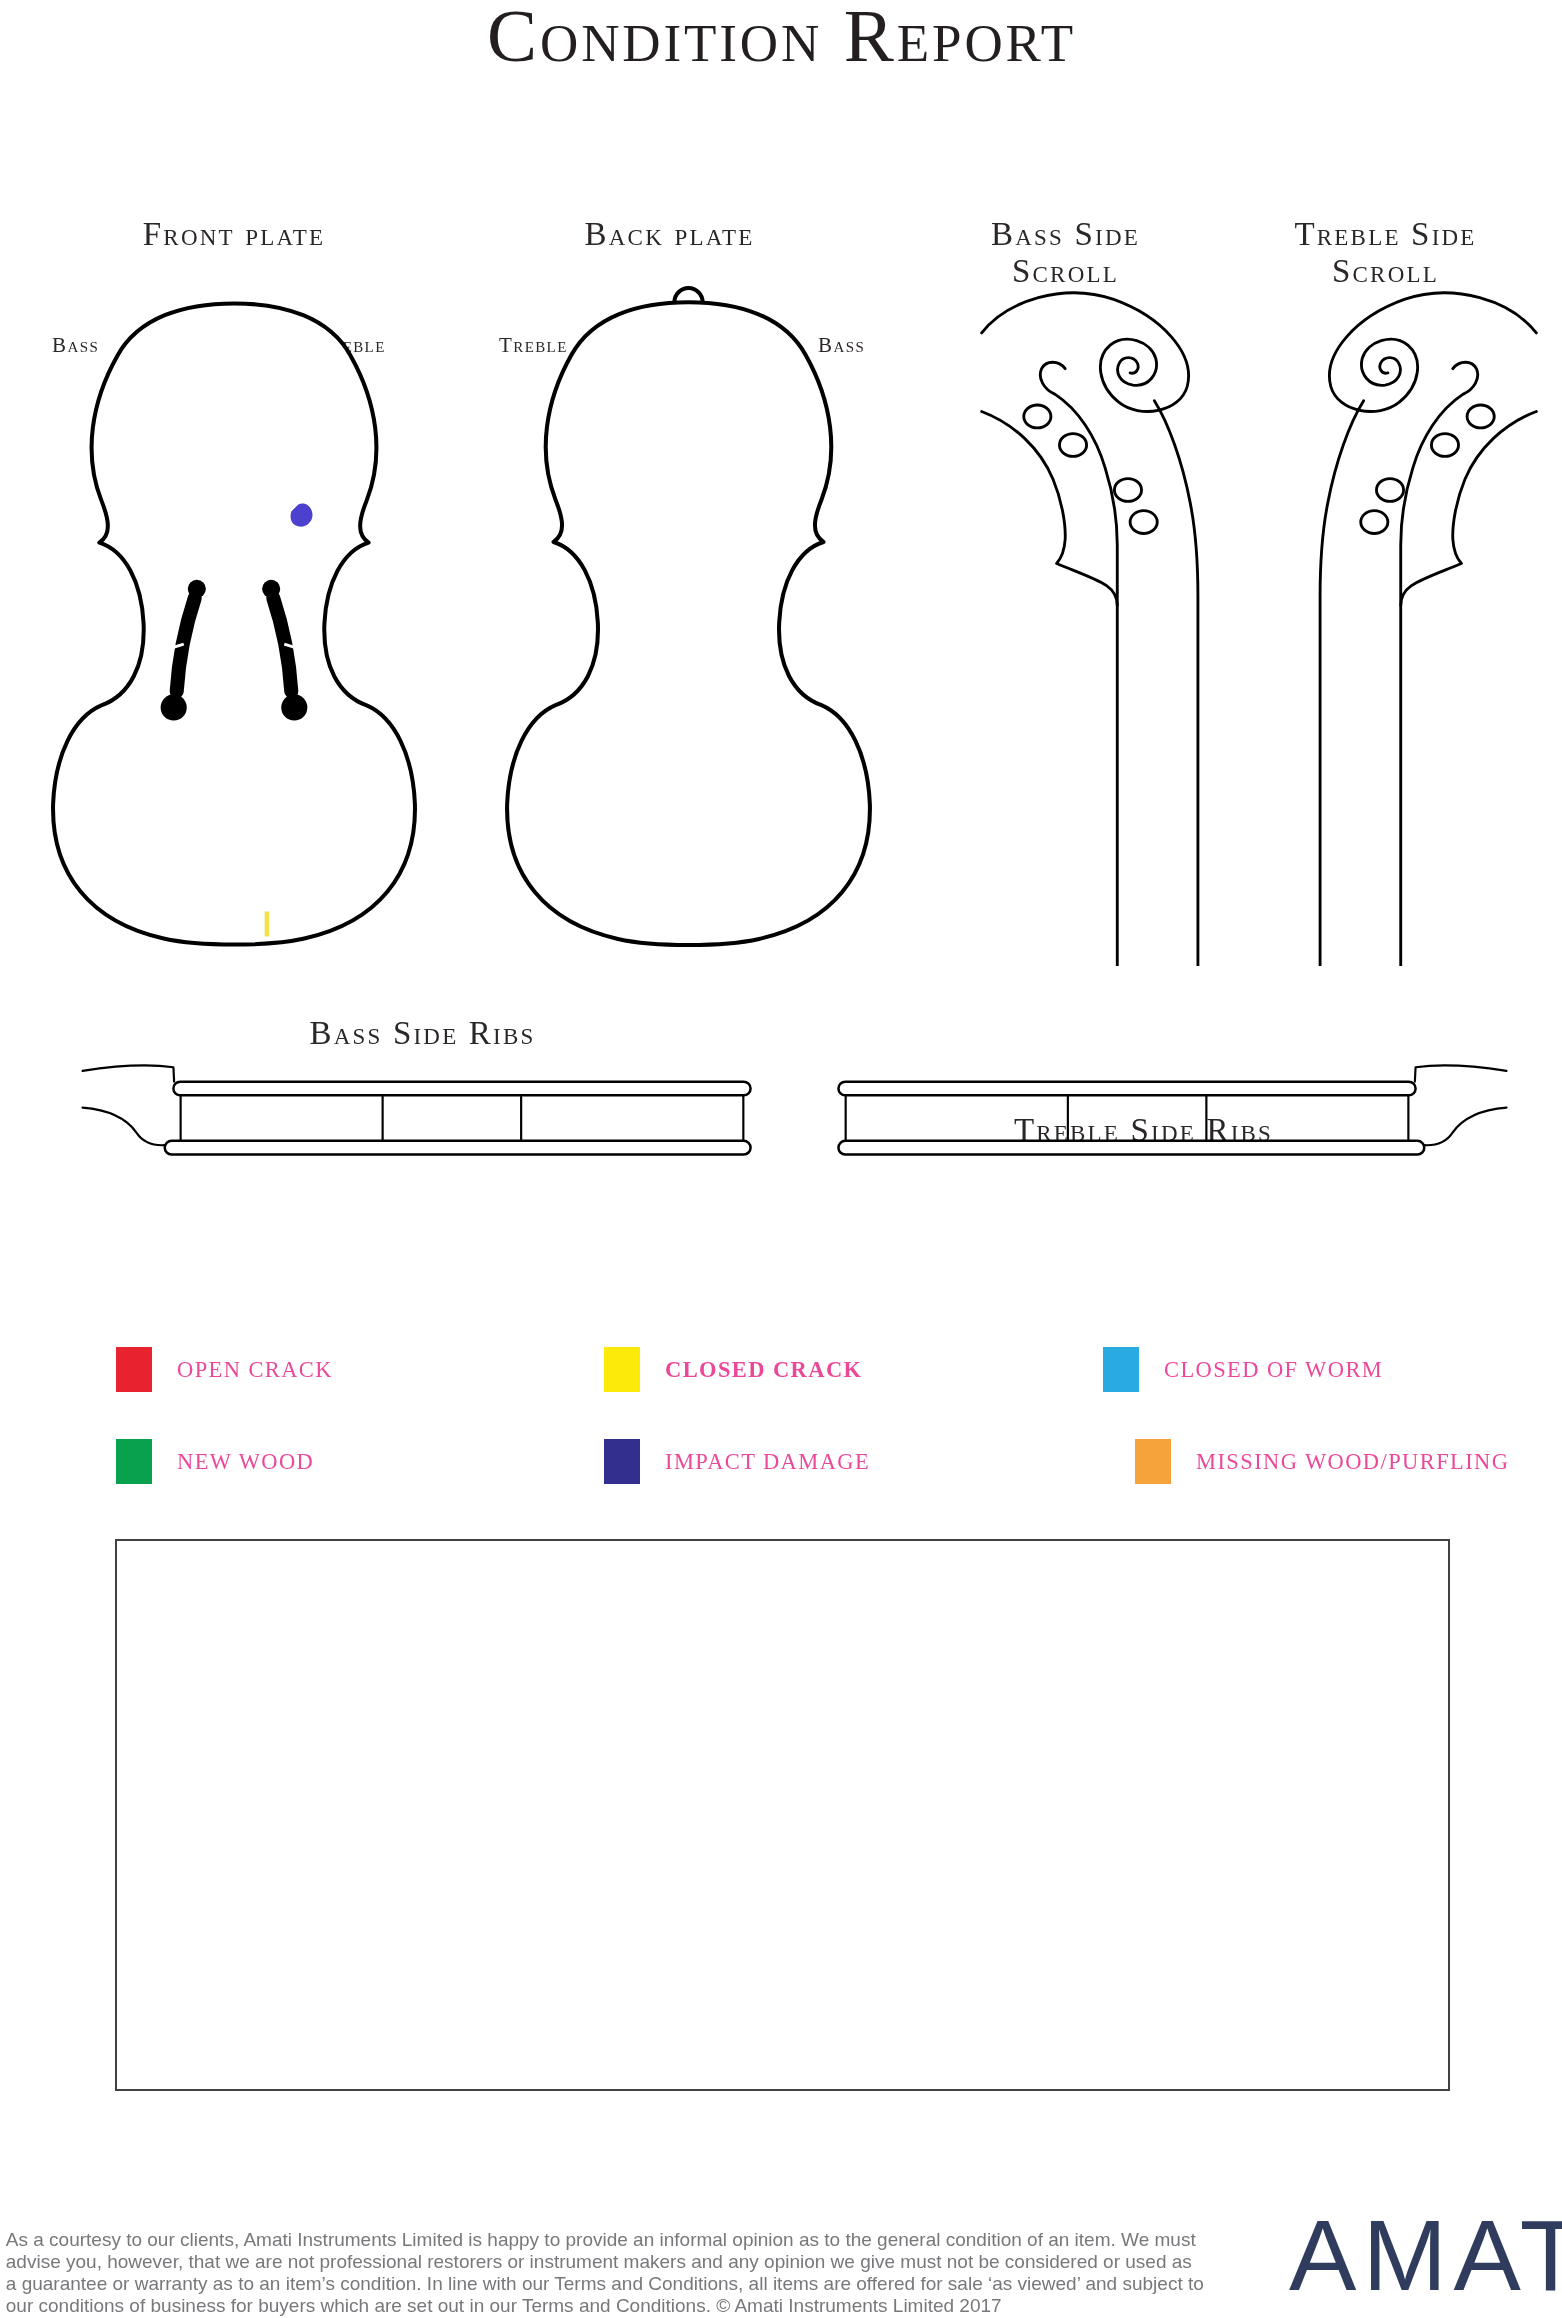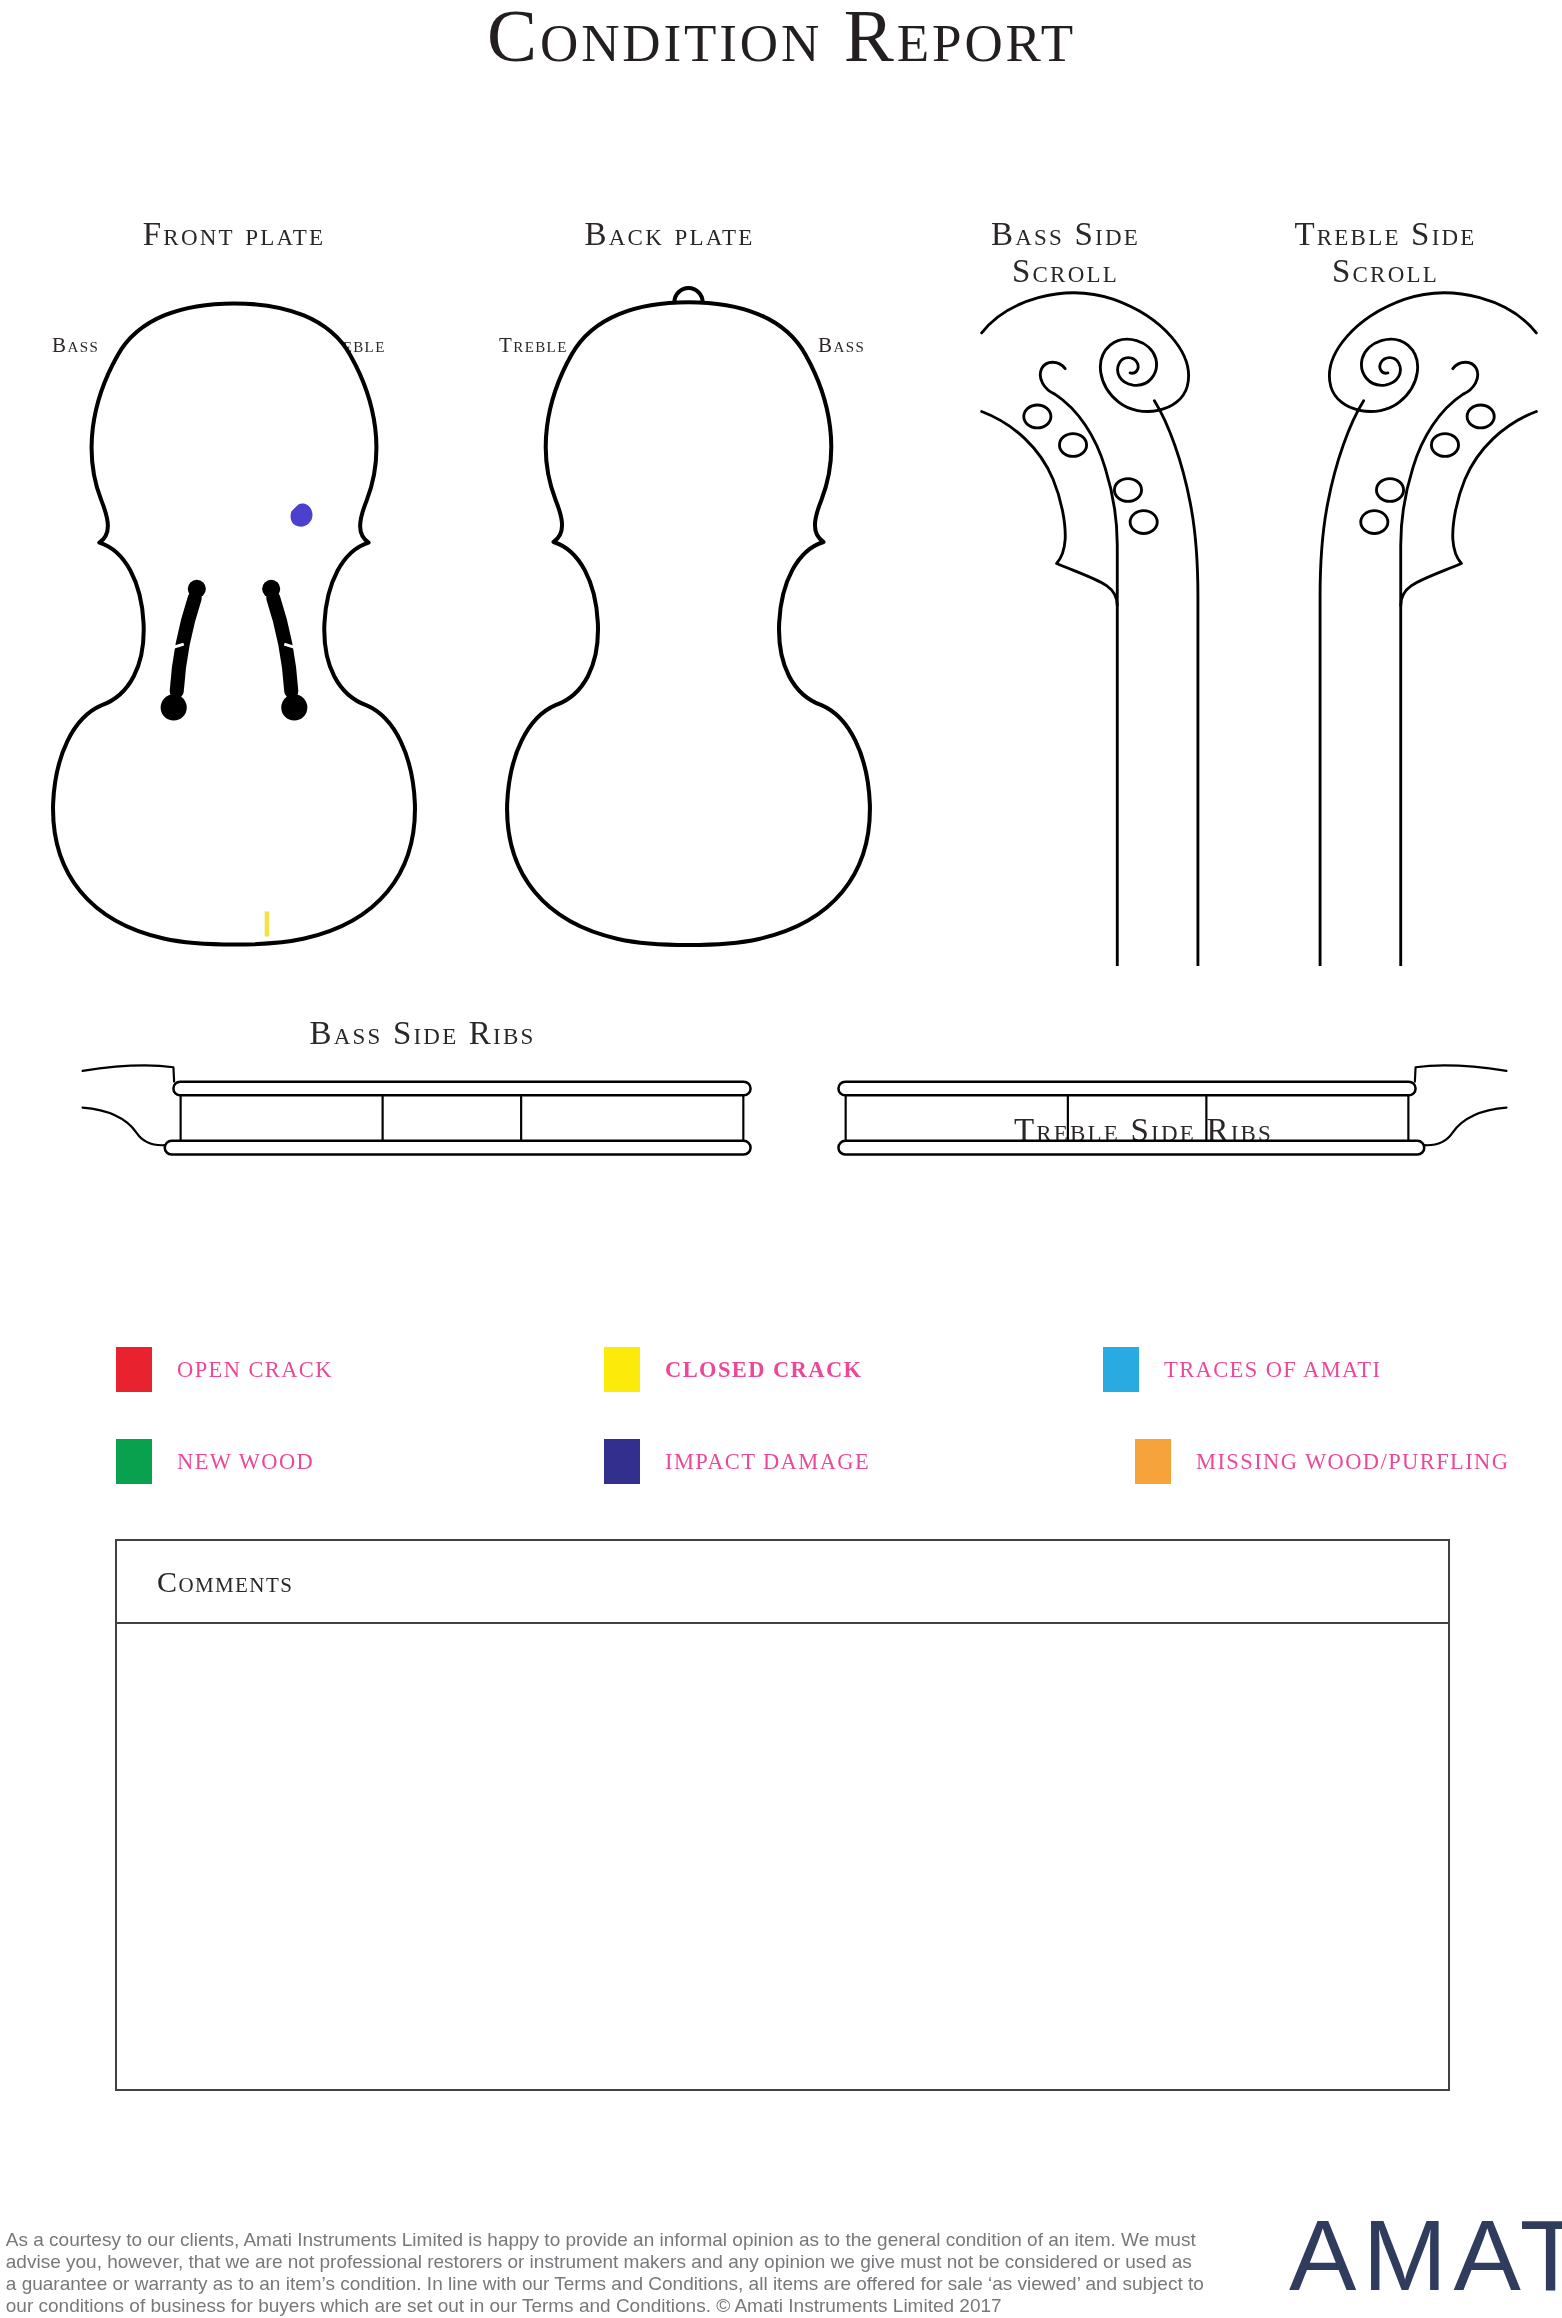--- a/index.html
+++ b/index.html
@@ -136,37 +136,36 @@
 <div class="abs legend-item" style="left:116px;top:1347px;">
   <div class="swatch" style="background-color: rgb(233, 34, 47);"></div>
   <div class="legend-label">OPEN CRACK</div>
 </div>
 <div class="abs legend-item" style="left:604px;top:1347px;">
   <div class="swatch" style="background-color: rgb(251, 234, 10);"></div>
   <div class="legend-label bold">CLOSED CRACK</div>
 </div>
 <div class="abs legend-item" style="left:1103px;top:1347px;">
   <div class="swatch" style="background-color: rgb(41, 171, 226);"></div>
-  <div class="legend-label">TRACES OF AMATI</div>
+  <div class="legend-label">CLOSED OF WORM</div>
 </div>
 <div class="abs legend-item" style="left:116px;top:1439px;">
   <div class="swatch" style="background-color: rgb(10, 161, 78);"></div>
   <div class="legend-label">NEW WOOD</div>
 </div>
 <div class="abs legend-item" style="left:604px;top:1439px;">
   <div class="swatch" style="background-color: rgb(50, 47, 143);"></div>
   <div class="legend-label">IMPACT DAMAGE</div>
 </div>
 <div class="abs legend-item" style="left:1103px;top:1439px;padding-left:32px;">
   <div class="swatch" style="background-color: rgb(247, 163, 60);"></div>
   <div class="legend-label">MISSING WOOD/PURFLING</div>
 </div>
 
 <div class="abs comments-box">
-  <div class="comments-head">Comments</div>
   <div class="comments-body"></div>
 </div>
 
 <div class="abs disclaimer">As a courtesy to our clients, Amati Instruments Limited is happy to provide an informal opinion as to the general condition of an item. We must
 advise you, however, that we are not professional restorers or instrument makers and any opinion we give must not be considered or used as
 a guarantee or warranty as to an item’s condition. In line with our Terms and Conditions, all items are offered for sale ‘as viewed’ and subject to
 our conditions of business for buyers which are set out in our Terms and Conditions. © Amati Instruments Limited 2017</div>
 <div class="abs brand">AMATI</div>
 
 

